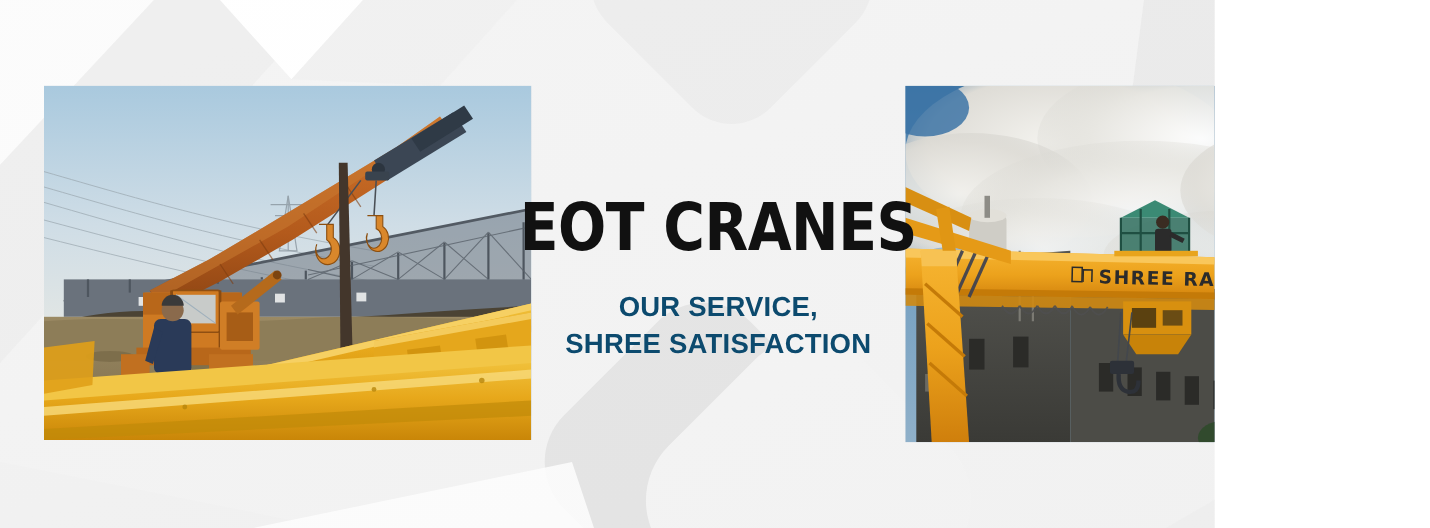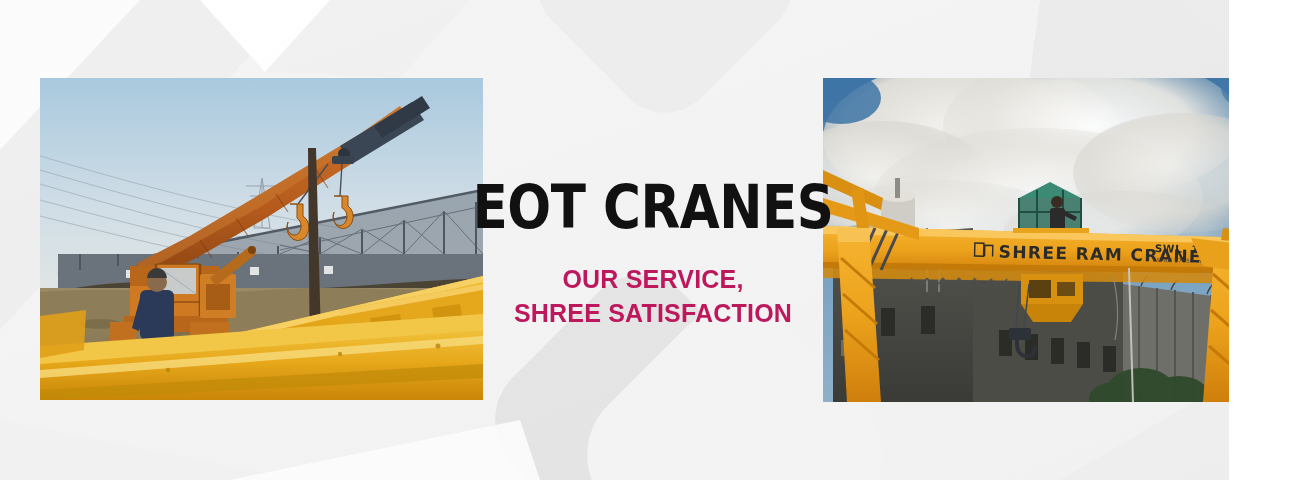--- a/index.html
+++ b/index.html
@@ -6,21 +6,21 @@
 
   html, body {
     width: 1300px;
     height: 480px;
     overflow: hidden;
     font-family: "Liberation Sans", sans-serif;
   }
 
   #banner {
     position: relative;
-    width: 1229px;
+    width: 1104px;
     height: 480px;
     background: #f2f2f2;
     overflow: hidden;
   }
 
   
   .bg-layer { position: absolute; inset: 0; overflow: hidden; }
   .bg-layer svg { display: block; width: 1300px; height: 480px; }
 
   
@@ -50,21 +50,21 @@
     margin-top: 26px;
   }
 
   .subline {
     margin-top: 25px;
     text-align: center;
     font-family: "Liberation Sans", sans-serif;
     font-weight: 700;
     font-size: 25px;
     line-height: 1.38;
-    color: #be185d;
+    color: #0c4a6e;
     letter-spacing: 0.2px;
     white-space: nowrap;
   }
 
   
   .photo {
     position: absolute;
     overflow: hidden;
     background: #c8d4de;
   }

